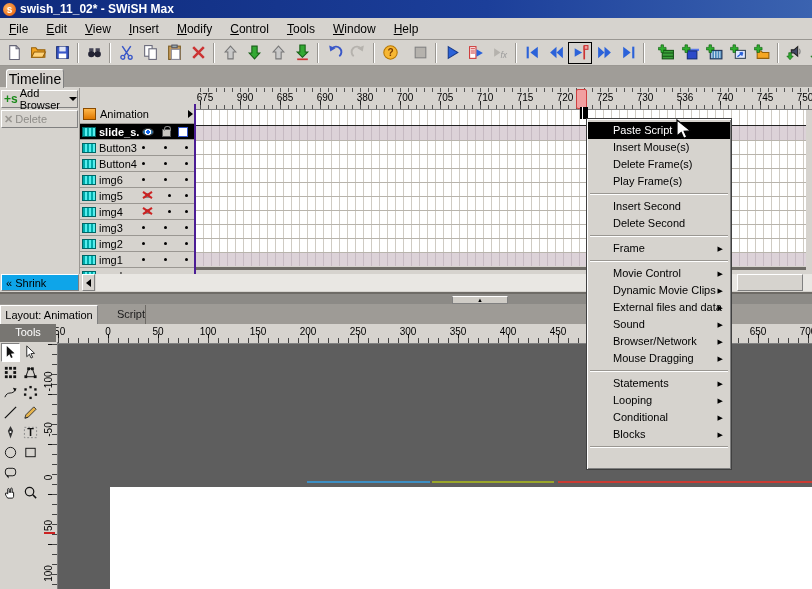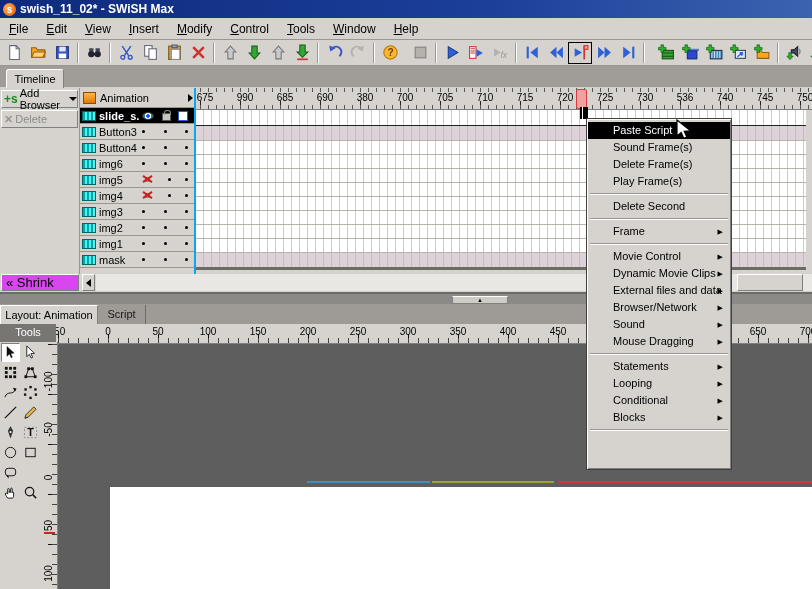--- a/index.html
+++ b/index.html
@@ -21,31 +21,31 @@
   .tb{width:24px;height:22px;display:flex;align-items:center;justify-content:center;flex:0 0 auto;}
   .tb svg{width:17px;height:17px;}
   .tbsep{width:2px;height:20px;border-left:1px solid #9a9792;border-right:1px solid #fff;margin:0 3px;flex:0 0 auto;}
   .tbgrip{width:4px;height:20px;margin:0 3px;flex:0 0 aucto;
     background:repeating-linear-gradient(#9a9792 0 1px,transparent 1px 3px);background-size:2px 100%;background-repeat:no-repeat;background-position:1px 0;}
   .tbboxed{border:1px solid #000;}
   
   #tabstrip{left:0;top:66px;width:812px;height:22px;background:#a09d98;border-bottom:1px solid #d6d3ce;}
   #tl-tab{position:absolute;left:6px;top:3px;width:58px;height:19px;background:#d6d3ce;
     border:1px solid #808080;border-bottom:none;border-top-color:#fff;border-left-color:#fff;
-    font-size:11px;text-align:center;line-height:18px;border-radius:3px 3px 0 0;}
+    font-size:14px;text-align:center;line-height:18px;border-radius:3px 3px 0 0;}
   
   #btncol{left:0;top:88px;width:80px;height:186px;background:#d6d3ce;border-right:1px solid #9a9792;}
   .panelbtn{position:absolute;left:1px;width:77px;height:18px;background:#d6d3ce;
     border:1px solid #808080;border-top-color:#fff;border-left-color:#fff;
     font-size:11px;display:flex;align-items:center;padding-left:2px;gap:2px;}
   .panelbtn.disabled{color:#8e8c88;}
   .caret-down{width:0;height:0;border-left:4px solid transparent;border-right:4px solid transparent;border-top:4px solid #000;margin-left:2px;}
   .scripticon{color:#1a8a1a;font-weight:bold;font-size:12px;line-height:10px;}
   .xicon{color:#9a9792;font-weight:bold;font-size:11px;}
-  #layercol{left:80px;top:88px;width:116px;height:186px;background:#d6d3ce;border-right:2px solid #0ea5e9;overflow:hidden;}
+  #layercol{left:80px;top:104px;width:116px;height:186px;background:#d6d3ce;border-right:2px solid #4c1d95;overflow:hidden;}
   #layerhdr{height:20px;background:#d6d3ce;border-bottom:1px solid #9a9792;display:flex;align-items:center;font-size:11px;gap:4px;padding-left:3px;position:relative;}
   .boxicon{width:13px;height:12px;background:linear-gradient(#ffb74a,#e07800);border:1px solid #8a4a00;}
   .expand-right{position:absolute;right:1px;top:6px;width:0;height:0;border-top:4px solid transparent;border-bottom:4px solid transparent;border-left:5px solid #000;}
   .lrow{height:16px;display:flex;align-items:center;font-size:11px;gap:3px;padding-left:2px;border-bottom:1px solid #9a9792;background:#d6d3ce;position:relative;}
   .lrow.sel{background:#000;color:#fff;font-weight:bold;}
   .film{width:14px;height:10px;border:1px solid #066;flex:0 0 auto;
     background:linear-gradient(90deg,#0aa 0 2px,#5ee 2px 4px,#0aa 4px 6px,#5ee 6px 8px,#0aa 8px 10px,#5ee 10px 12px);}
   .lname{flex:1;white-space:nowrap;overflow:hidden;}
   .lflags{display:flex;width:52px;flex:0 0 auto;align-items:center;justify-content:space-between;padding-right:6px;}
   .dot{width:3px;height:3px;background:#000;border-radius:50%;}
@@ -70,37 +70,37 @@
   #tlgrid{position:absolute;left:0;top:22px;width:616px;height:161px;background:#d6d3ce;}
   .grow{width:610px;background-color:#fff;
     background-image:repeating-linear-gradient(90deg,transparent 0 7px,#cfcbc3 7px 8px);}
   .grow.pink{background-color:#dcd2d8;background-image:repeating-linear-gradient(90deg,transparent 0 7px,#c6bac2 7px 8px);}
   .grow.rsep{border-bottom:1px solid #b8b4ac;}
   #keymarker{position:absolute;left:384px;top:19px;width:8px;height:12px;background:#000;
     box-shadow:inset 2px 0 0 #000,inset 3px 0 0 #fff;}
   #gridend{position:absolute;left:0;top:157px;width:610px;height:3px;background:#6e6b66;}
   
   #shrinkrow{left:0;top:274px;width:812px;height:18px;background:#d6d3ce;}
-  #shrinkbtn{position:absolute;left:1px;top:0;width:78px;height:17px;background:#d946ef;
-    border:1px solid #808080;border-top-color:#fff;border-left-color:#fff;font-size:13px;display:flex;align-items:center;padding-left:4px;}
+  #shrinkbtn{position:absolute;left:1px;top:0;width:78px;height:17px;background:#0ea5e9;
+    border:1px solid #808080;border-top-color:#fff;border-left-color:#fff;font-size:11px;display:flex;align-items:center;padding-left:4px;}
   .scrollbtn{position:absolute;top:0;width:13px;height:17px;background:#d6d3ce;border:1px solid #808080;border-top-color:#fff;border-left-color:#fff;
     display:flex;align-items:center;justify-content:center;}
   .tri-left{width:0;height:0;border-top:4px solid transparent;border-bottom:4px solid transparent;border-right:5px solid #000;}
   #hstrack{position:absolute;left:96px;top:0;width:716px;height:17px;
     background:#e9e7e3;background-image:radial-gradient(#cfccc6 22%,transparent 23%);background-size:4px 4px;}
   #hsthumb{position:absolute;left:641px;top:0;width:66px;height:17px;background:#d6d3ce;border:1px solid #808080;border-top-color:#fff;border-left-color:#fff;}
   
   #splitter{left:0;top:292px;width:812px;height:12px;background:#8c8a86;border-top:2px solid #6e6b66;}
   #splithandle{position:absolute;left:452px;top:2px;width:56px;height:8px;background:#cfccc6;border:1px solid #808080;border-top-color:#fff;
     font-size:6px;line-height:6px;text-align:center;color:#000;}
   
   #layouttabs{left:0;top:304px;width:812px;height:20px;background:#9e9b96;display:flex;align-items:flex-end;font-size:11px;}
   #tab-layout{width:98px;height:19px;background:#d6d3ce;border:1px solid #808080;border-bottom:none;border-top-color:#fff;border-left-color:#fff;
     text-align:center;line-height:18px;}
-  #tab-script{width:48px;height:19px;color:#1a1a1a;text-align:center;line-height:18px;border-right:1px solid #6e6b66;}
+  #tab-script{width:48px;height:19px;color:#1a1a1a;text-align:right;line-height:18px;border-right:1px solid #6e6b66;}
   
   #toolshdr{left:0;top:324px;width:56px;height:18px;background:#787672;color:#fff;font-size:11px;text-align:center;line-height:17px;}
   #hruler{left:56px;top:324px;width:756px;height:20px;background:#d6d3ce;border-bottom:1px solid #808080;overflow:hidden;
     background-image:
       repeating-linear-gradient(90deg,#444 0 1px,transparent 1px 10px),
       repeating-linear-gradient(90deg,#111 0 1px,transparent 1px 50px);
     background-size:100% 5px,100% 9px;background-repeat:repeat-x;background-position:2px bottom,2px bottom;}
   .hlab{position:absolute;top:2px;width:40px;text-align:center;font-size:10px;}
   #toolspanel{left:0;top:342px;width:42px;height:247px;background:#d6d3ce;}
   .toolrow{display:flex;gap:1px;padding:1px 1px 0 1px;}
@@ -678,33 +678,34 @@
 
 <div id="canvas" class="abs">
   <div class="objline" style="left:249px;width:123px;background:#3d8fc4;"></div>
   <div class="objline" style="left:374px;width:122px;background:#9aa62a;"></div>
   <div class="objline" style="left:500px;width:254px;background:#cc3b33;"></div>
   <div id="stage"></div>
 </div>
 
 <div id="ctxmenu" class="abs">
   <div class="mi hl">Paste Script</div>
-  <div class="mi">Sound Frame(s)</div>
+  <div class="mi">Insert Mouse(s)</div>
   <div class="mi">Delete Frame(s)</div>
   <div class="mi">Play Frame(s)</div>
   <div class="msep"></div>
+  <div class="mi">Insert Second</div>
   <div class="mi">Delete Second</div>
   <div class="msep"></div>
   <div class="mi sub">Frame</div>
   <div class="msep"></div>
   <div class="mi sub">Movie Control</div>
   <div class="mi sub">Dynamic Movie Clips</div>
   <div class="mi sub">External files and data</div>
+  <div class="mi sub">Sound</div>
   <div class="mi sub">Browser/Network</div>
-  <div class="mi sub">Sound</div>
   <div class="mi sub">Mouse Dragging</div>
   <div class="msep"></div>
   <div class="mi sub">Statements</div>
   <div class="mi sub">Looping</div>
   <div class="mi sub">Conditional</div>
   <div class="mi sub">Blocks</div>
   <div class="msep"></div>
 </div>
 
 <svg id="cursor" viewBox="0 0 17 23">

